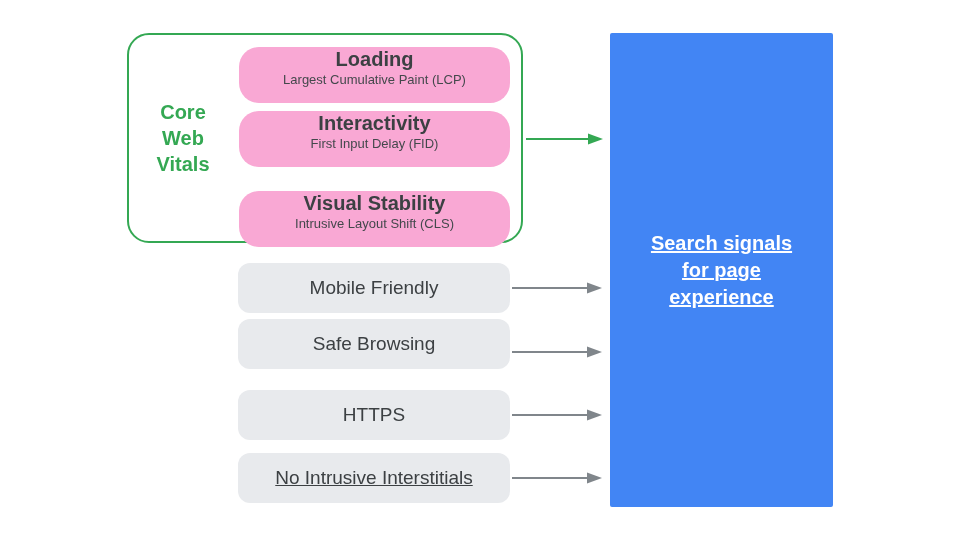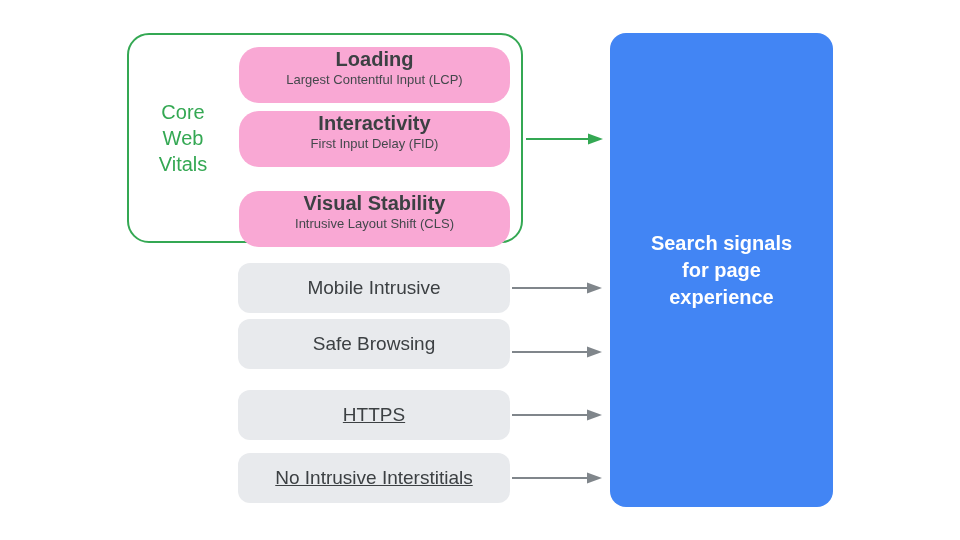--- a/index.html
+++ b/index.html
@@ -32,21 +32,21 @@
     left: 127px;
     top: 33px;
     width: 112px;
     height: 210px;
     display: flex;
     flex-direction: column;
     justify-content: center;
     align-items: center;
     color: #34A853;
     font-size: 20px;
-    font-weight: 400;
+    font-weight: 700;
     line-height: 26px;
     text-align: center;
   }
   .vital-card {
     position: absolute;
     left: 239px;
     width: 271px;
     height: 56px;
     background: #f9a8d4;
     border-radius: 20px;
@@ -82,40 +82,41 @@
     display: flex;
     justify-content: center;
     align-items: center;
     text-align: center;
     font-size: 19px;
     font-weight: 400;
     color: #3C4043;
   }
   .signal-pill.s0 { top: 263px; }
   .signal-pill.s1 { top: 319px; }
-  .signal-pill.s2 { top: 390px; text-decoration: underline; }
+  .signal-pill.s2 { top: 390px; }
   .signal-pill.s3 { top: 453px; text-decoration: underline; }
   
   .result-box {
     position: absolute;
     left: 610px;
     top: 33px;
     width: 223px;
     height: 474px;
     background: #4285F4;
-    border-radius: 16px;
+    border-radius: 2px;
     display: flex;
     flex-direction: column;
     justify-content: center;
     align-items: center;
     color: #ffffff;
     font-size: 20px;
     font-weight: 700;
     line-height: 27px;
     text-align: center;
+    text-decoration: underline;
   }
   
   .arrow-layer {
     position: absolute;
     left: 0;
     top: 0;
     width: 960px;
     height: 540px;
     pointer-events: none;
   }
@@ -128,33 +129,33 @@
   <div class="cwv-group"></div>
 
   <div class="cwv-label">
     <div>Core</div>
     <div>Web</div>
     <div>Vitals</div>
   </div>
 
   <div class="vital-card v0">
     <div class="vital-title">Loading</div>
-    <div class="vital-sub">Largest Contentful Input (LCP)</div>
+    <div class="vital-sub">Largest Cumulative Paint (LCP)</div>
   </div>
   <div class="vital-card v1">
     <div class="vital-title">Interactivity</div>
     <div class="vital-sub">First Input Delay (FID)</div>
   </div>
   <div class="vital-card v2">
     <div class="vital-title">Visual Stability</div>
     <div class="vital-sub">Intrusive Layout Shift (CLS)</div>
   </div>
 
   <div class="signal-pill s0">
-    <span>Mobile Intrusive</span>
+    <span>Mobile Friendly</span>
   </div>
   <div class="signal-pill s1">
     <span>Safe Browsing</span>
   </div>
   <div class="signal-pill s2">
     <span>HTTPS</span>
   </div>
   <div class="signal-pill s3">
     <span>No Intrusive Interstitials</span>
   </div>

